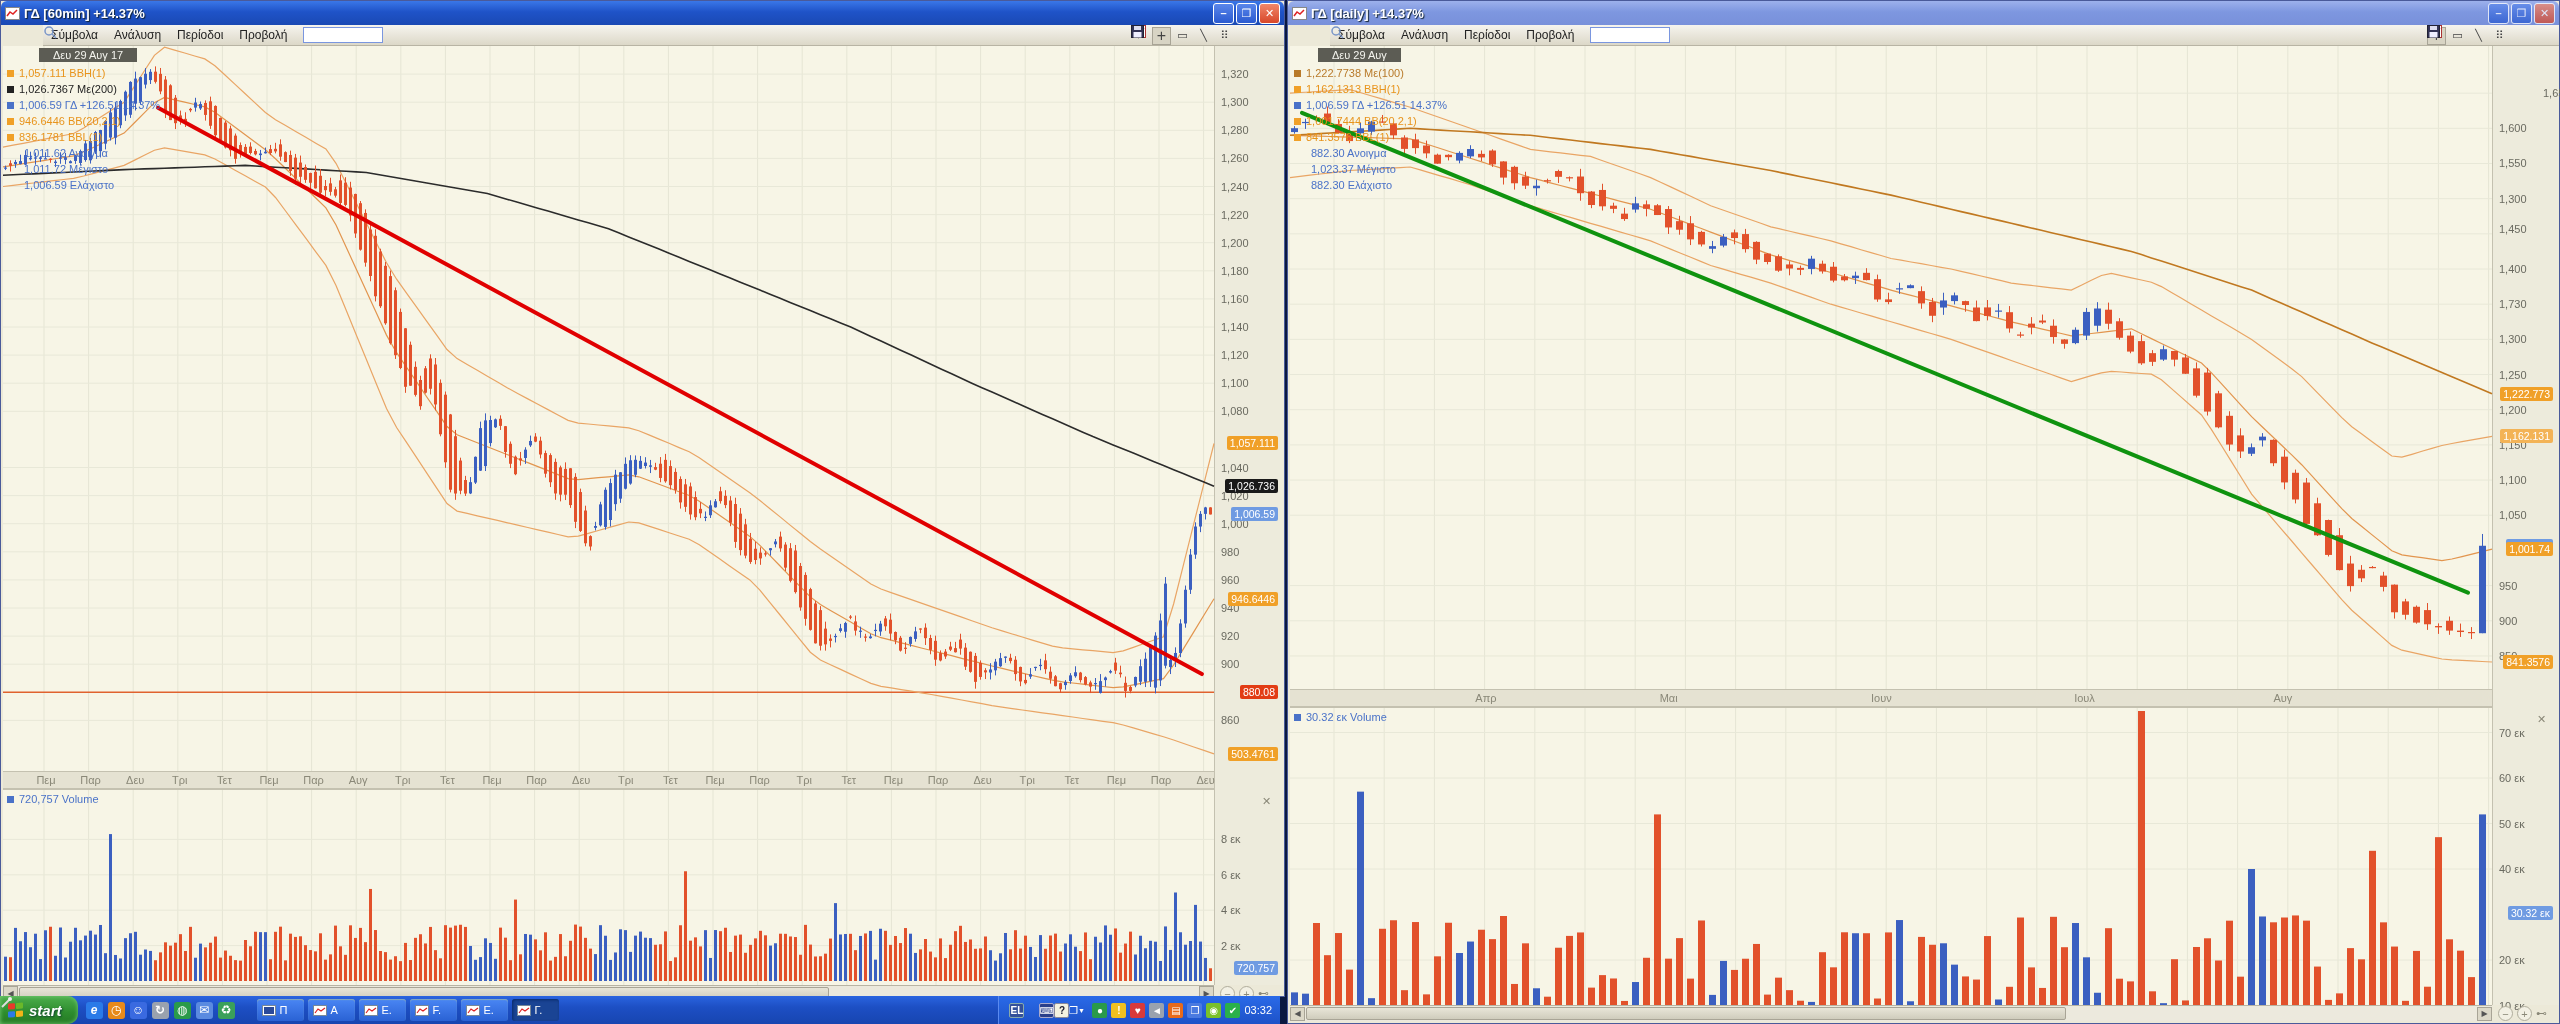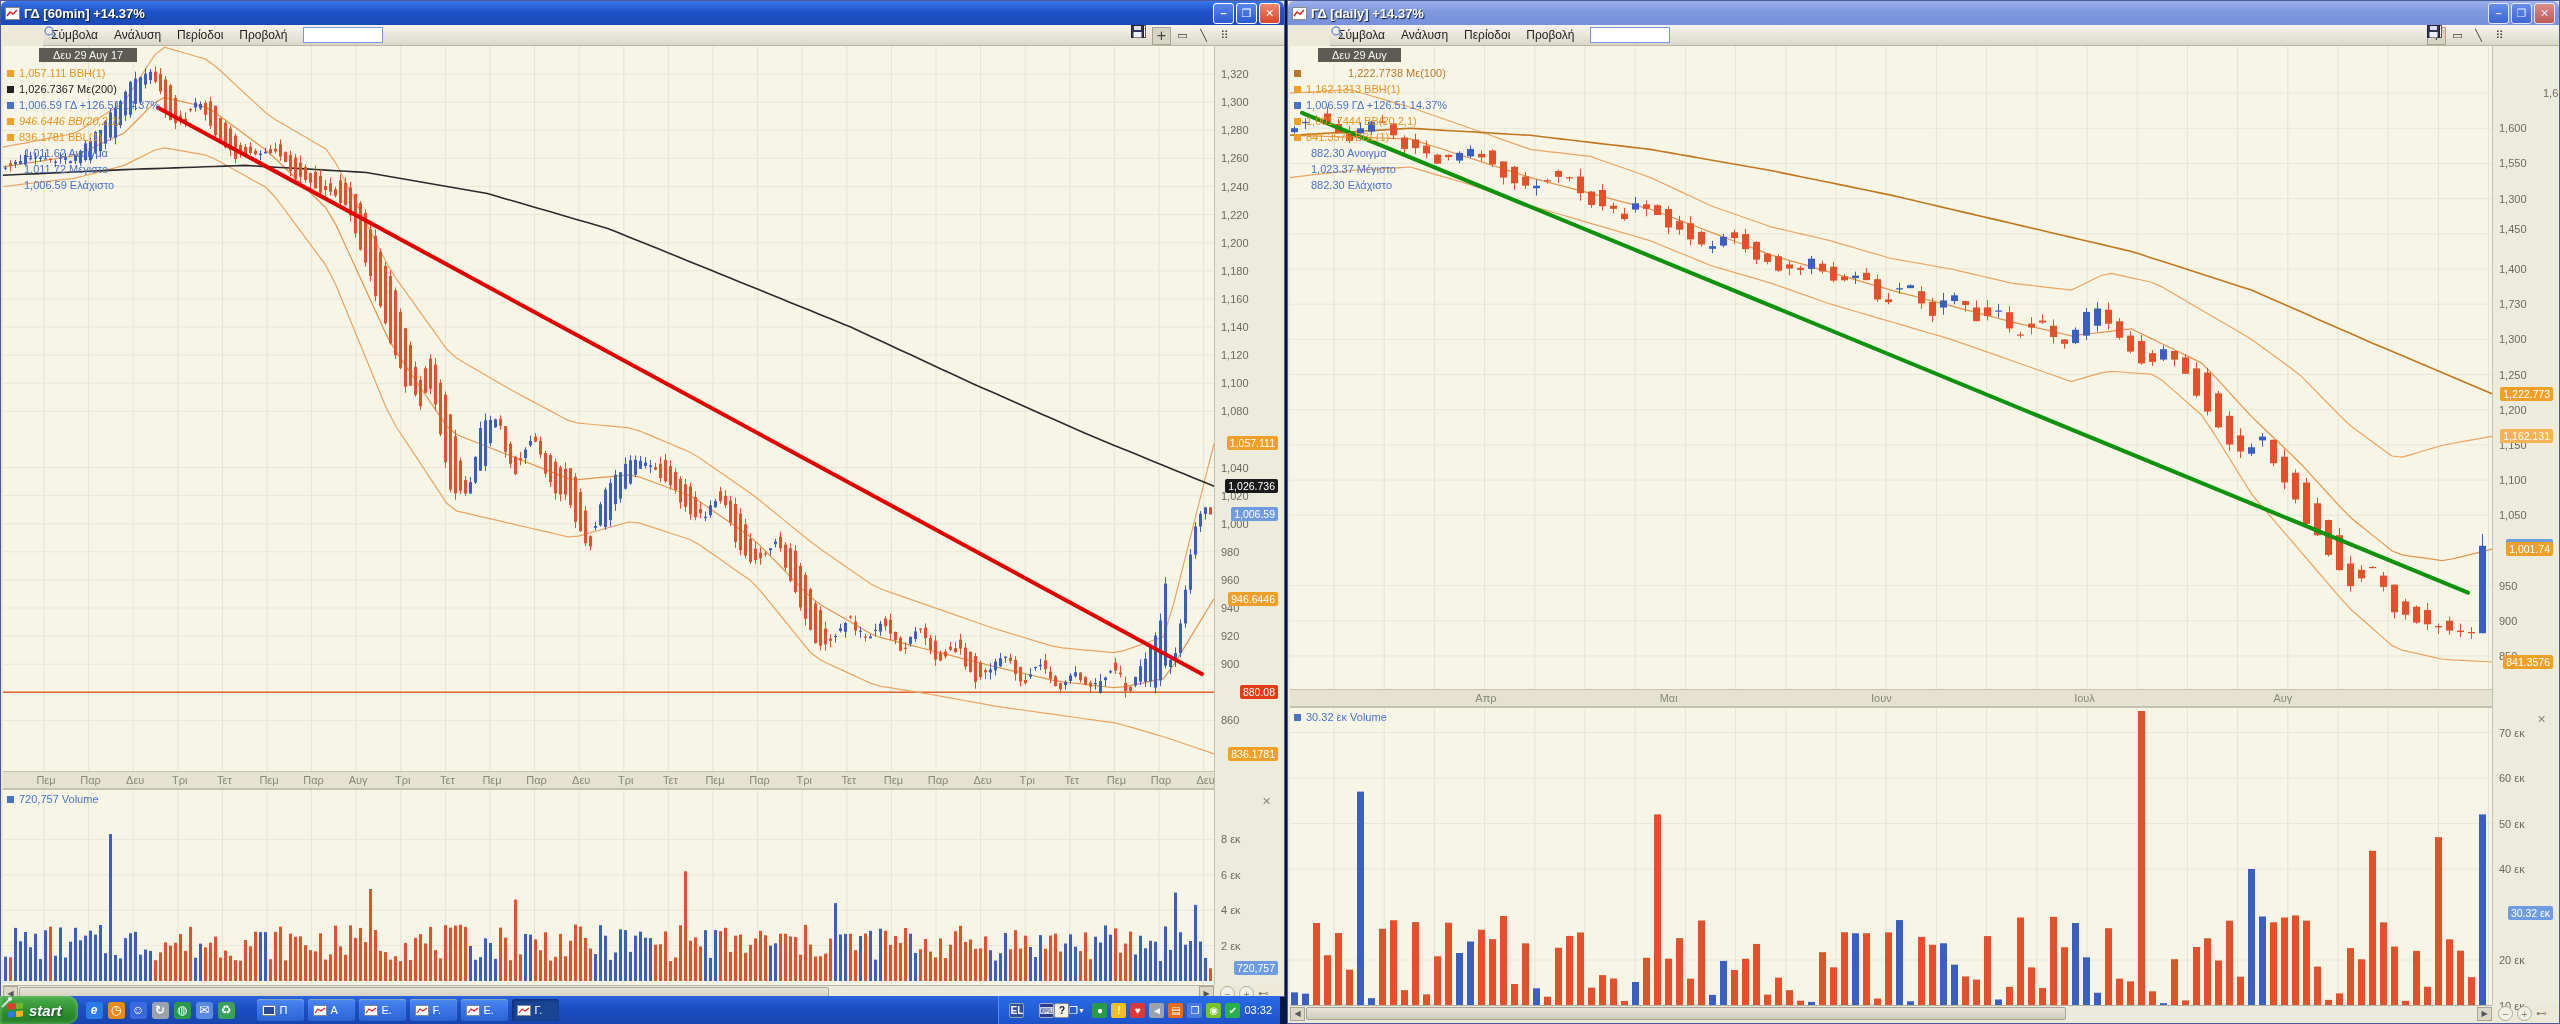--- a/index.html
+++ b/index.html
@@ -1011,39 +1011,39 @@
         <line x1="1209.5" y1="506.24612403100775" x2="1209.5" y2="513.4539728682171" stroke="#e2512b" stroke-width="1"></line>
         <rect x="1208" y="506.38662790697674" width="3" height="7.067344961240337" fill="#e2512b"></rect>
         <rect x="1208" y="967.256" width="3" height="12.744000000000028" fill="#e2512b"></rect>
         <line x1="157.008" y1="106.8217054263566" x2="1200.89" y2="673.0523255813954" stroke="#e00000" stroke-width="4" stroke-linecap="round"></line>
       </svg>
       <span class="tag" style="top: 442.47px; background: rgb(240, 160, 40); right: 6px;">1,057.111</span>
       <span class="tag" style="top: 485.148px; background: rgb(26, 26, 26); right: 6px;">1,026.736</span>
       <span class="tag" style="top: 513.454px; background: rgb(111, 155, 226); right: 6px;">1,006.59</span>
       <span class="tag" style="top: 597.68px; background: rgb(240, 160, 40); right: 6px;">946.6446</span>
       <span class="tag" style="top: 691.205px; background: rgb(226, 60, 20); right: 6px;">880.08</span>
-      <span class="tag" style="top: 752.889px; background: rgb(240, 160, 40); right: 6px;">836.1781</span>
+      <span class="tag" style="top: 752.889px; background: rgb(240, 160, 40); right: 6px;">503.4761</span>
       <span class="tag" style="top: 967.256px; background: rgb(111, 155, 226); right: 6px;">720,757</span>
       <div class="datetag" style="left: 38px; top: 47px;">Δευ 29 Αυγ 17</div>
       <div class="legend" style="left: 6px; top: 64px;">
         <div class="legend-row">
           <span class="lmark" style="background: rgb(240, 160, 40);"></span>
           <span style="color: rgb(232, 148, 28);">1,057.111 BBH(1)</span>
         </div>
         <div class="legend-row">
           <span class="lmark" style="background: rgb(34, 34, 34);"></span>
           <span style="color: rgb(34, 34, 34);">1,026.7367 Με(200)</span>
         </div>
         <div class="legend-row">
           <span class="lmark" style="background: rgb(74, 114, 200);"></span>
           <span style="color: rgb(74, 114, 200);">1,006.59 ΓΔ +126.51 14.37%</span>
         </div>
         <div class="legend-row">
           <span class="lmark" style="background: rgb(240, 160, 40);"></span>
-          <span style="color: rgb(232, 148, 28); font-style: italic;">946.6446 BB(20,2,1)</span>
+          <span style="color: rgb(232, 148, 28);">946.6446 BB(20,2,1)</span>
         </div>
         <div class="legend-row">
           <span class="lmark" style="background: rgb(240, 160, 40);"></span>
           <span style="color: rgb(232, 148, 28);">836.1781 BBL(1)</span>
         </div>
         <div class="legend-row">
           <span class="lmark none" style="width: 12px;"></span>
           <span style="color: rgb(74, 114, 200);">1,011.62 Ανοιγμα</span>
         </div>
         <div class="legend-row">
@@ -1559,21 +1559,21 @@
       <span class="tag" style="top: 392.689px; background: rgb(240, 160, 40); right: 6px;">1,222.773</span>
       <span class="tag" style="top: 435.351px; background: rgb(243, 179, 86); right: 6px;">1,162.131</span>
       <span class="tag" style="top: 544.774px; background: rgb(111, 155, 226); right: 6px;">1,006.59</span>
       <span class="tag" style="top: 548.183px; background: rgb(240, 160, 40); right: 6px;">1,001.74</span>
       <span class="tag" style="top: 661.015px; background: rgb(240, 160, 40); right: 6px;">841.3576</span>
       <span class="tag" style="top: 912.044px; background: rgb(111, 155, 226); right: 6px;">30.32 εκ</span>
       <div class="datetag" style="left: 30px; top: 47px;">Δευ 29 Αυγ</div>
       <div class="legend" style="left: 6px; top: 64px;">
         <div class="legend-row">
           <span class="lmark" style="background: rgb(184, 122, 42);"></span>
-          <span style="color: rgb(184, 122, 42); margin-left: 42px;">1,222.7738 Με(100)</span>
+          <span style="color: rgb(184, 122, 42);">1,222.7738 Με(100)</span>
         </div>
         <div class="legend-row">
           <span class="lmark" style="background: rgb(240, 160, 40);"></span>
           <span style="color: rgb(232, 148, 28);">1,162.1313 BBH(1)</span>
         </div>
         <div class="legend-row">
           <span class="lmark" style="background: rgb(74, 114, 200);"></span>
           <span style="color: rgb(74, 114, 200);">1,006.59 ΓΔ +126.51 14.37%</span>
         </div>
         <div class="legend-row">

